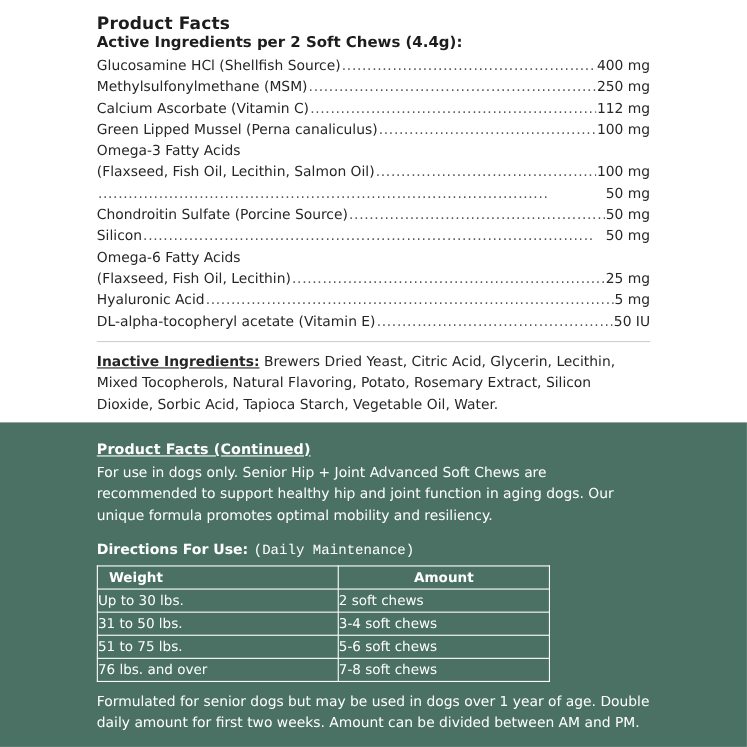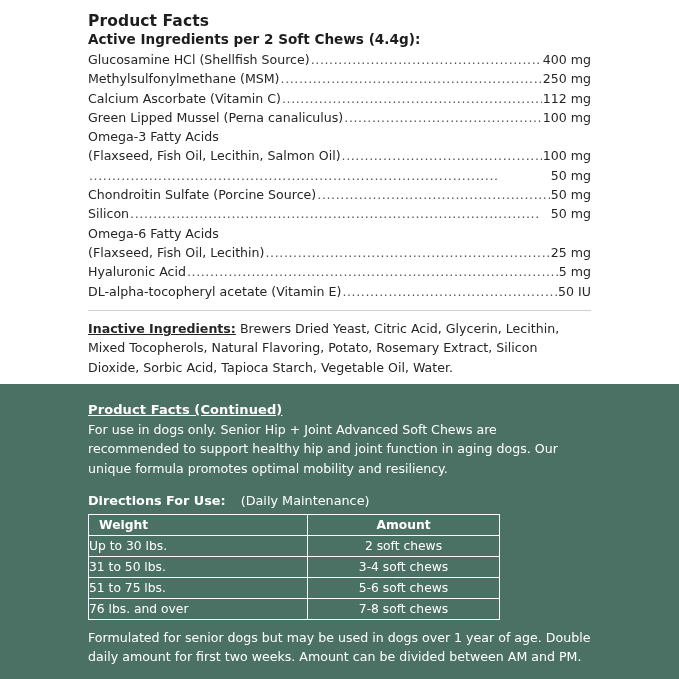--- a/index.html
+++ b/index.html
@@ -113,21 +113,22 @@
   .directions {
     margin-top: 15px;
     font-size: 12.8px;
     margin-bottom: 6px;
   }
   .directions .dir-label {
     font-weight: bold;
   }
   .directions .dir-sub {
     font-weight: normal;
-    margin-left: 15px;
+    margin-left: 5px;
+    font-family: Liberation Mono, monospace;
   }
   table.dose {
     border-collapse: collapse;
     width: 412px;
     margin: 0 0 8px 0;
   }
   table.dose th, table.dose td {
     border: 1px solid #ffffff;
     font-size: 12.3px;
     padding: 3px 0 3px 0;
@@ -135,21 +136,21 @@
     color: #ffffff;
   }
   table.dose th {
     font-weight: bold;
     text-align: center;
     padding: 3px 0;
   }
   table.dose th.w-col { width: 215px; text-align: left; padding-left: 10px; }
   table.dose td.w-col { width: 215px; text-align: left; }
   table.dose th.a-col { width: 197px; }
-  table.dose td.a-col { width: 197px; text-align: center; }
+  table.dose td.a-col { width: 197px; text-align: left; }
   .footnote {
     font-size: 12.6px;
     line-height: 19.3px;
     margin-top: 8px;
   }
 </style>
 </head>
 <body>
 
 <div class="page">

